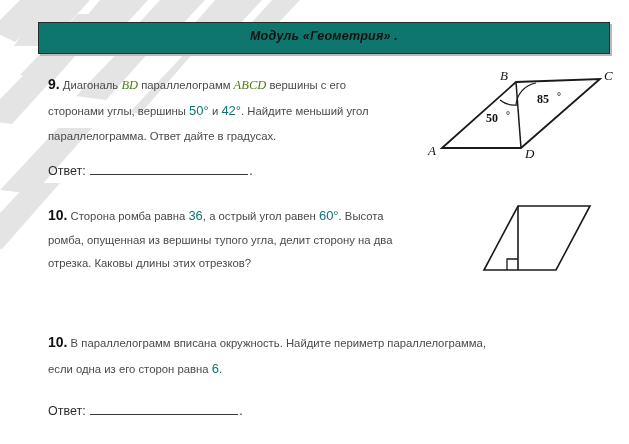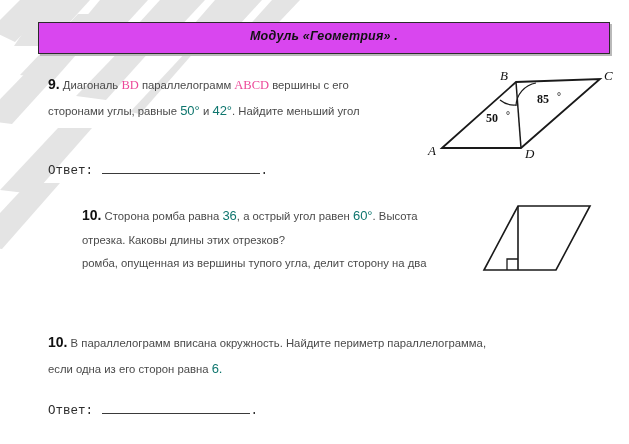--- a/index.html
+++ b/index.html
@@ -26,21 +26,21 @@
   }
 
   
   #header-box {
     position: absolute;
     left: 38px;
     top: 22px;
     width: 570px;
     height: 30px;
     border: 1.5px solid #2b2b2b;
-    background: #d946ef;
+    background: #0f766e;
     box-shadow: 2px 2px 0 #b9b9b9;
     z-index: 2;
     text-decoration: underline;
   }
   #header-title {
     position: absolute;
     left: 0; right: 0;
     top: 6px;
     text-align: center;
     font-family: "Liberation Sans", sans-serif;
@@ -68,33 +68,34 @@
     font-size: 11.3px;
     color: #4a4a4a;
     line-height: 25px;
   }
   .pnum {
     font-weight: bold;
     font-size: 14px;
     color: #111111;
   }
   .ital {
+    font-style: italic;
     font-family: "Liberation Serif", serif;
     font-size: 12.5px;
-    color: #ec4899;
+    color: #4d7c0f;
   }
   .big {
     font-size: 13px;
     color: #0f766e;
   }
 
   .answer-row {
     position: absolute;
     left: 48px;
-    font-family: Liberation Mono, monospace;
+    font-family: Liberation Sans, sans-serif;
     font-size: 12.5px;
     color: #2c2c2c;
     white-space: nowrap;
   }
   .answer-rule {
     display: inline-block;
     border-bottom: 1.2px solid #3a3a3a;
     height: 9px;
     vertical-align: baseline;
     margin: 0 1px;
@@ -145,22 +146,23 @@
   </div>
 
   <div class="content">
 
     <div class="problem problem-text" style="top:72px; width:400px;">
       <div>
         <span class="pnum">9.</span>
         <span>Диагональ </span><span class="ital">BD</span><span> параллелограмм </span><span class="ital">ABCD</span><span> вершины с его</span>
       </div>
       <div>
-        <span>сторонами углы, равные </span><span class="big">50°</span><span> и </span><span class="big">42°</span><span>. Найдите меньший угол</span>
-      </div>
+        <span>сторонами углы, вершины </span><span class="big">50°</span><span> и </span><span class="big">42°</span><span>. Найдите меньший угол</span>
+      </div>
+      <div>параллелограмма. Ответ дайте в градусах.</div>
     </div>
 
     <div class="answer-row" style="top:164px;">
       <span>Ответ:</span>
       <span class="answer-rule" style="width:158px;"></span><span>.</span>
     </div>
 
     <svg class="figure" style="left:424px; top:68px;" width="200" height="100" viewBox="0 0 200 100">
 
       <polygon points="18,80 92,14 176,11 97,80" fill="none" stroke="#1a1a1a" stroke-width="1.8"></polygon>
@@ -175,27 +177,27 @@
       <text class="fig-label" x="76" y="12">B</text>
       <text class="fig-label" x="180" y="12">C</text>
       <text class="fig-label" x="101" y="90">D</text>
 
       <text class="fig-angle" x="113" y="35">85</text>
       <text class="fig-angle" x="133" y="32" style="font-size:10px;">°</text>
       <text class="fig-angle" x="62" y="54">50</text>
       <text class="fig-angle" x="82" y="51" style="font-size:10px;">°</text>
     </svg>
 
-    <div class="problem problem-text" style="top:203px; width:410px;margin-left:34px;">
+    <div class="problem problem-text" style="top:203px; width:410px;">
       <div>
         <span class="pnum">10.</span>
         <span> Сторона ромба равна </span><span class="big">36</span><span>, а острый угол равен </span><span class="big">60°</span><span>. Высота</span>
       </div>
+      <div style="line-height:23px;">ромба, опущенная из вершины тупого угла, делит сторону на два</div>
       <div style="line-height:23px;">отрезка. Каковы длины этих отрезков?</div>
-      <div style="line-height:23px;">ромба, опущенная из вершины тупого угла, делит сторону на два</div>
     </div>
 
 
     <svg class="figure" style="left:478px; top:198px;" width="130" height="85" viewBox="0 0 130 85">
       <polygon points="6,72 40,8 112,8 78,72" fill="none" stroke="#1a1a1a" stroke-width="1.6"></polygon>
 
       <line x1="40" y1="8" x2="40" y2="72" stroke="#1a1a1a" stroke-width="1.6"></line>
 
       <polyline points="29,72 29,61 40,61" fill="none" stroke="#1a1a1a" stroke-width="1.3"></polyline>
     </svg>

